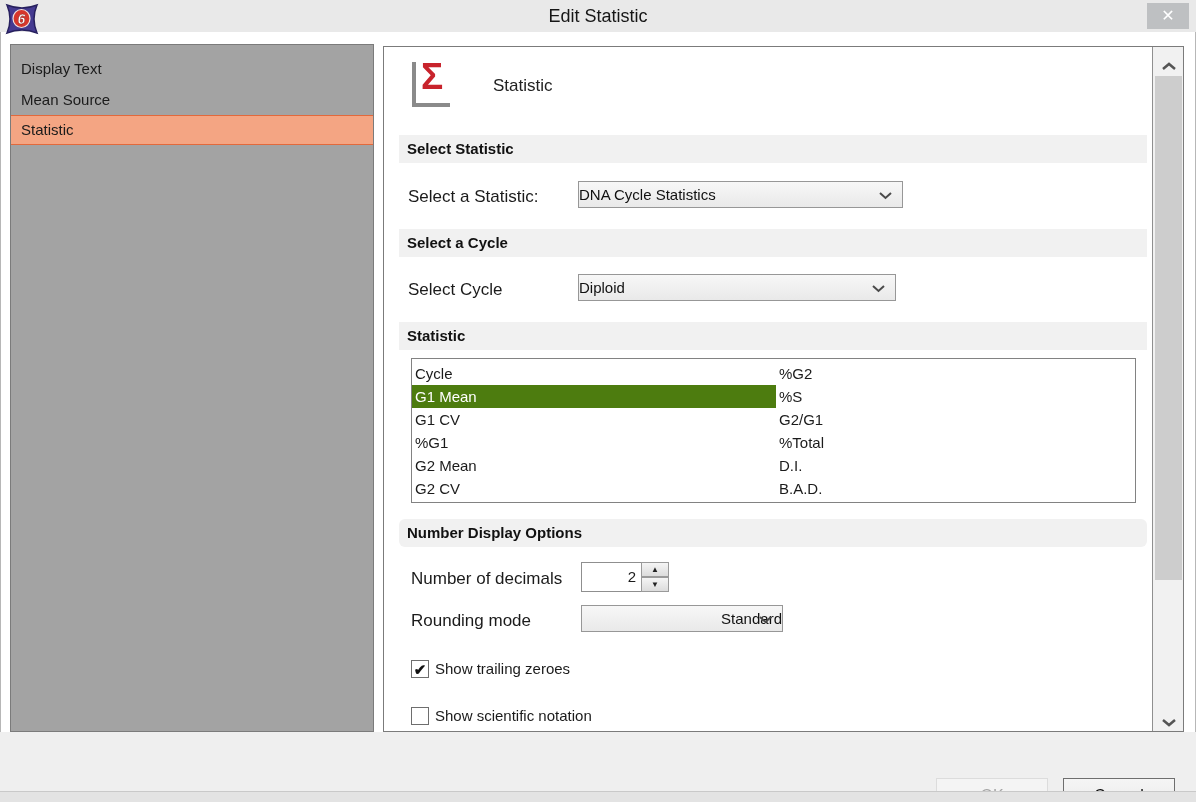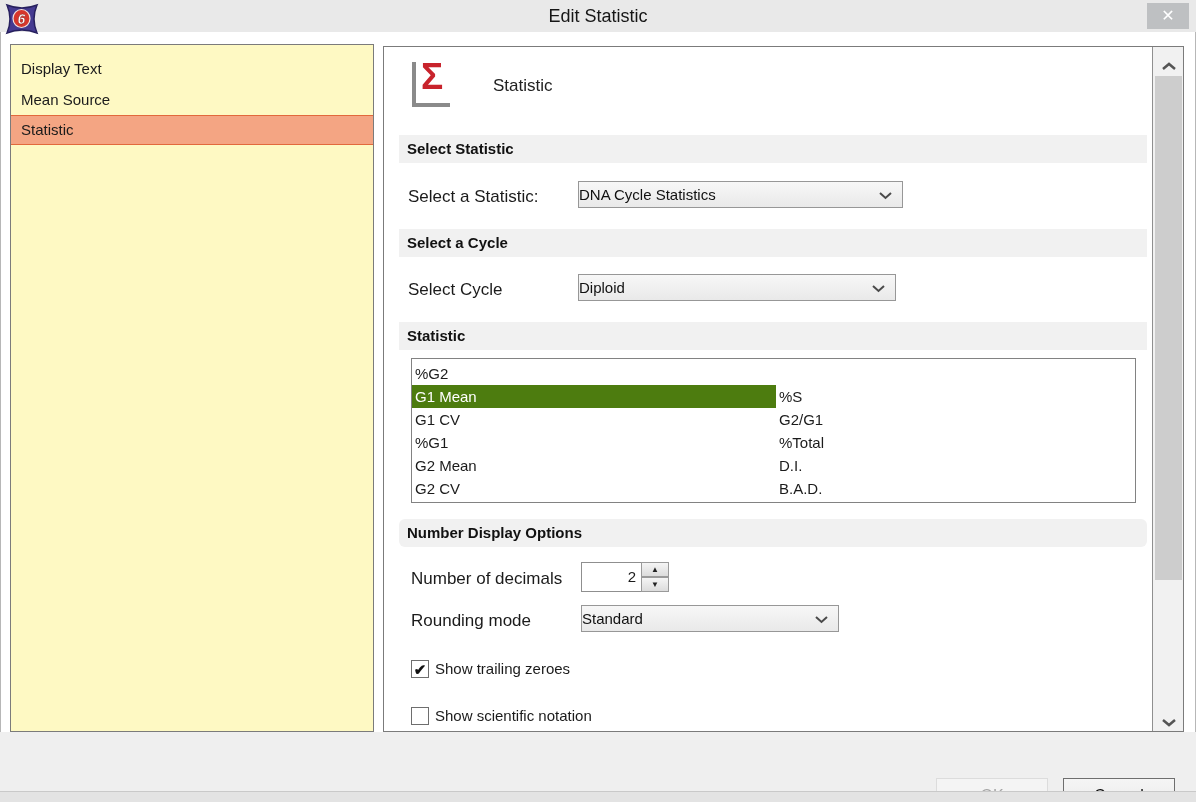--- a/index.html
+++ b/index.html
@@ -25,21 +25,21 @@
   }
   .close-btn {
     position:absolute; right:7px; top:3px; width:42px; height:26px;
     background:#bec0c2; color:#ffffff; font-size:16px; line-height:26px;
     text-align:center; cursor:pointer;
   }
 
   
   .sidebar {
     position:absolute; left:10px; top:44px; width:364px; height:688px;
-    background:#fef9c3; border:1px solid #7b7b7b;
+    background:#a3a3a3; border:1px solid #7b7b7b;
     padding-top:8px;
   }
   .side-item {
     height:31px; line-height:31px; font-size:15px; padding-left:10px;
     color:#1b1b1b; cursor:pointer;
   }
   .side-item.selected {
     background:#f4a583; border-top:1px solid #e2693c; border-bottom:1px solid #e2693c;
     height:30px; line-height:28px;
   }
@@ -74,21 +74,21 @@
   .lab4 { left:27px; top:564px; }
 
   .dropdown {
     position:absolute; height:27px;
     background:linear-gradient(#f7f7f7,#e9e9e9);
     border:1px solid #979797; cursor:pointer;
     font-size:15px; line-height:25px; color:#111;
   }
   .dd1 { left:194px; top:134px; width:325px; }
   .dd2 { left:194px; top:227px; width:318px; }
-  .dd3 { left:197px; top:558px; width:258px; }
+  .dd3 { left:197px; top:558px; width:202px;text-align:right; }
   .dd-arrow { position:absolute; right:9px; top:9px; }
 
   
   .stat-list {
     position:absolute; left:27px; top:311px; width:725px; height:145px;
     background:#ffffff; border:1px solid #828282; padding-top:3px;
     overflow:hidden;
   }
   .stat-row { height:23px; line-height:23px; font-size:15px; display:flex; }
   .stat-cell { padding-left:3px; cursor:pointer; }
@@ -200,20 +200,21 @@
     <div class="dropdown dd2">
       <span>Diploid</span>
       <svg class="dd-arrow" width="15" height="9">
         <path d="M2 2 L7.5 7 L13 2" stroke="#4a4a4a" stroke-width="2" fill="none"></path>
       </svg>
     </div>
 
     <div class="band b3">Statistic</div>
     <div class="stat-list">
       <div class="stat-row">
+        <div class="stat-cell c1">Cycle</div>
         <div class="stat-cell c2">%G2</div>
       </div>
       <div class="stat-row">
         <div class="stat-cell c1 selected">G1 Mean</div>
         <div class="stat-cell c2">%S</div>
       </div>
       <div class="stat-row">
         <div class="stat-cell c1">G1 CV</div>
         <div class="stat-cell c2">G2/G1</div>
       </div>

